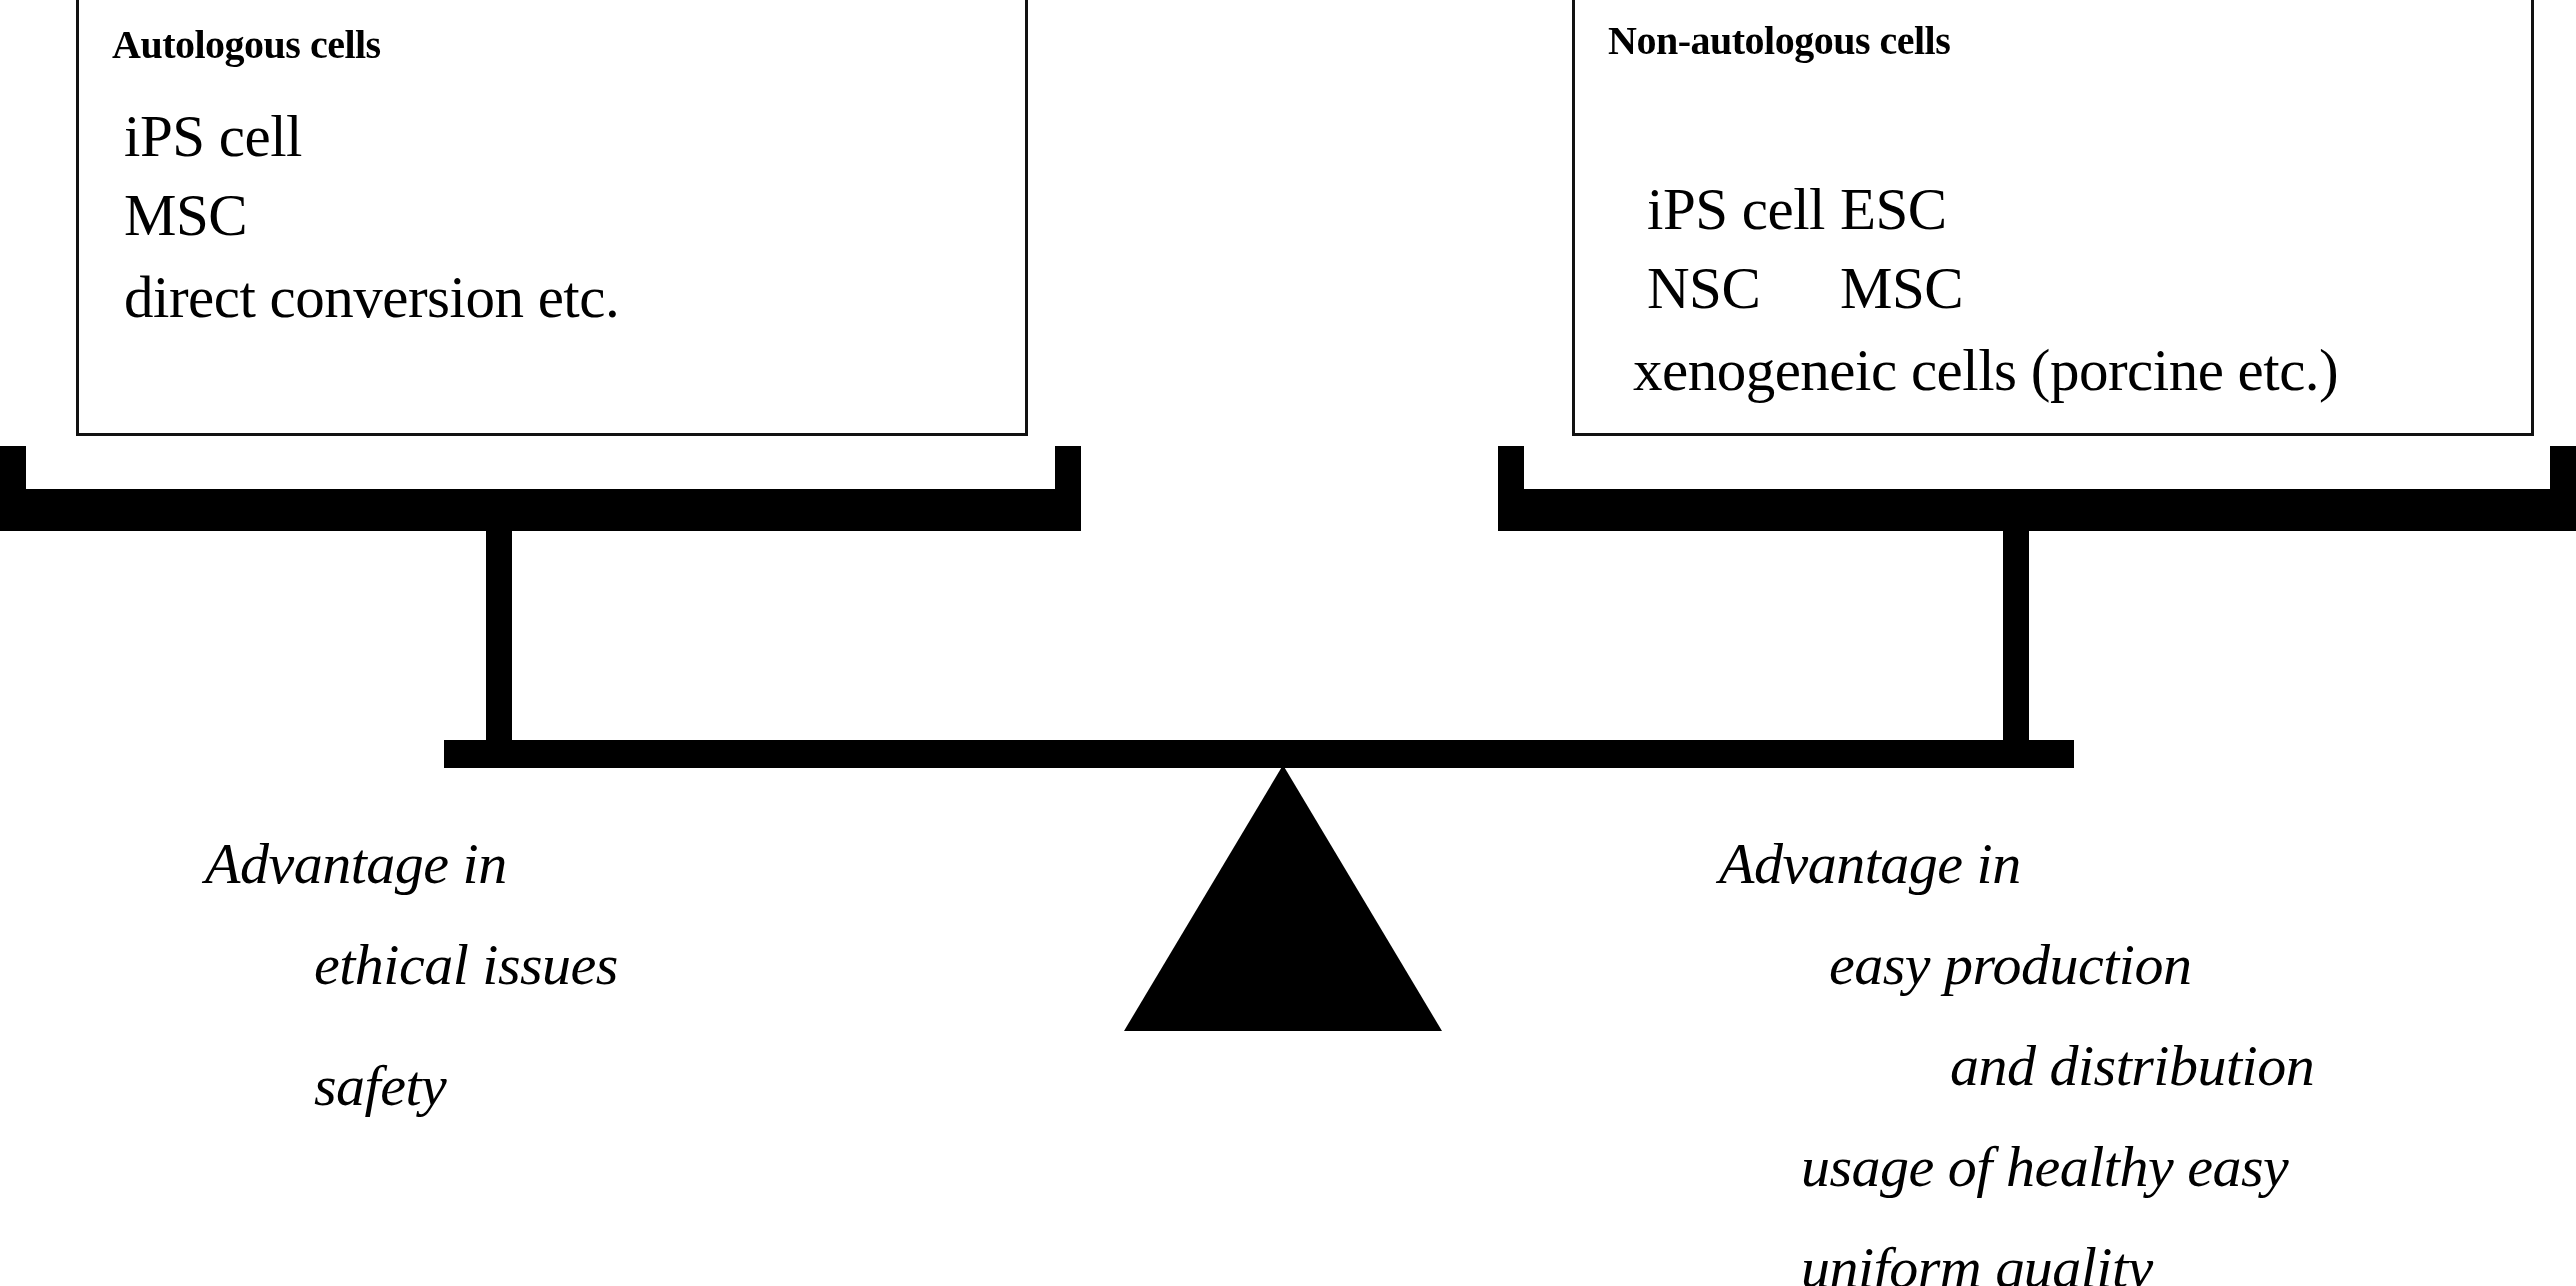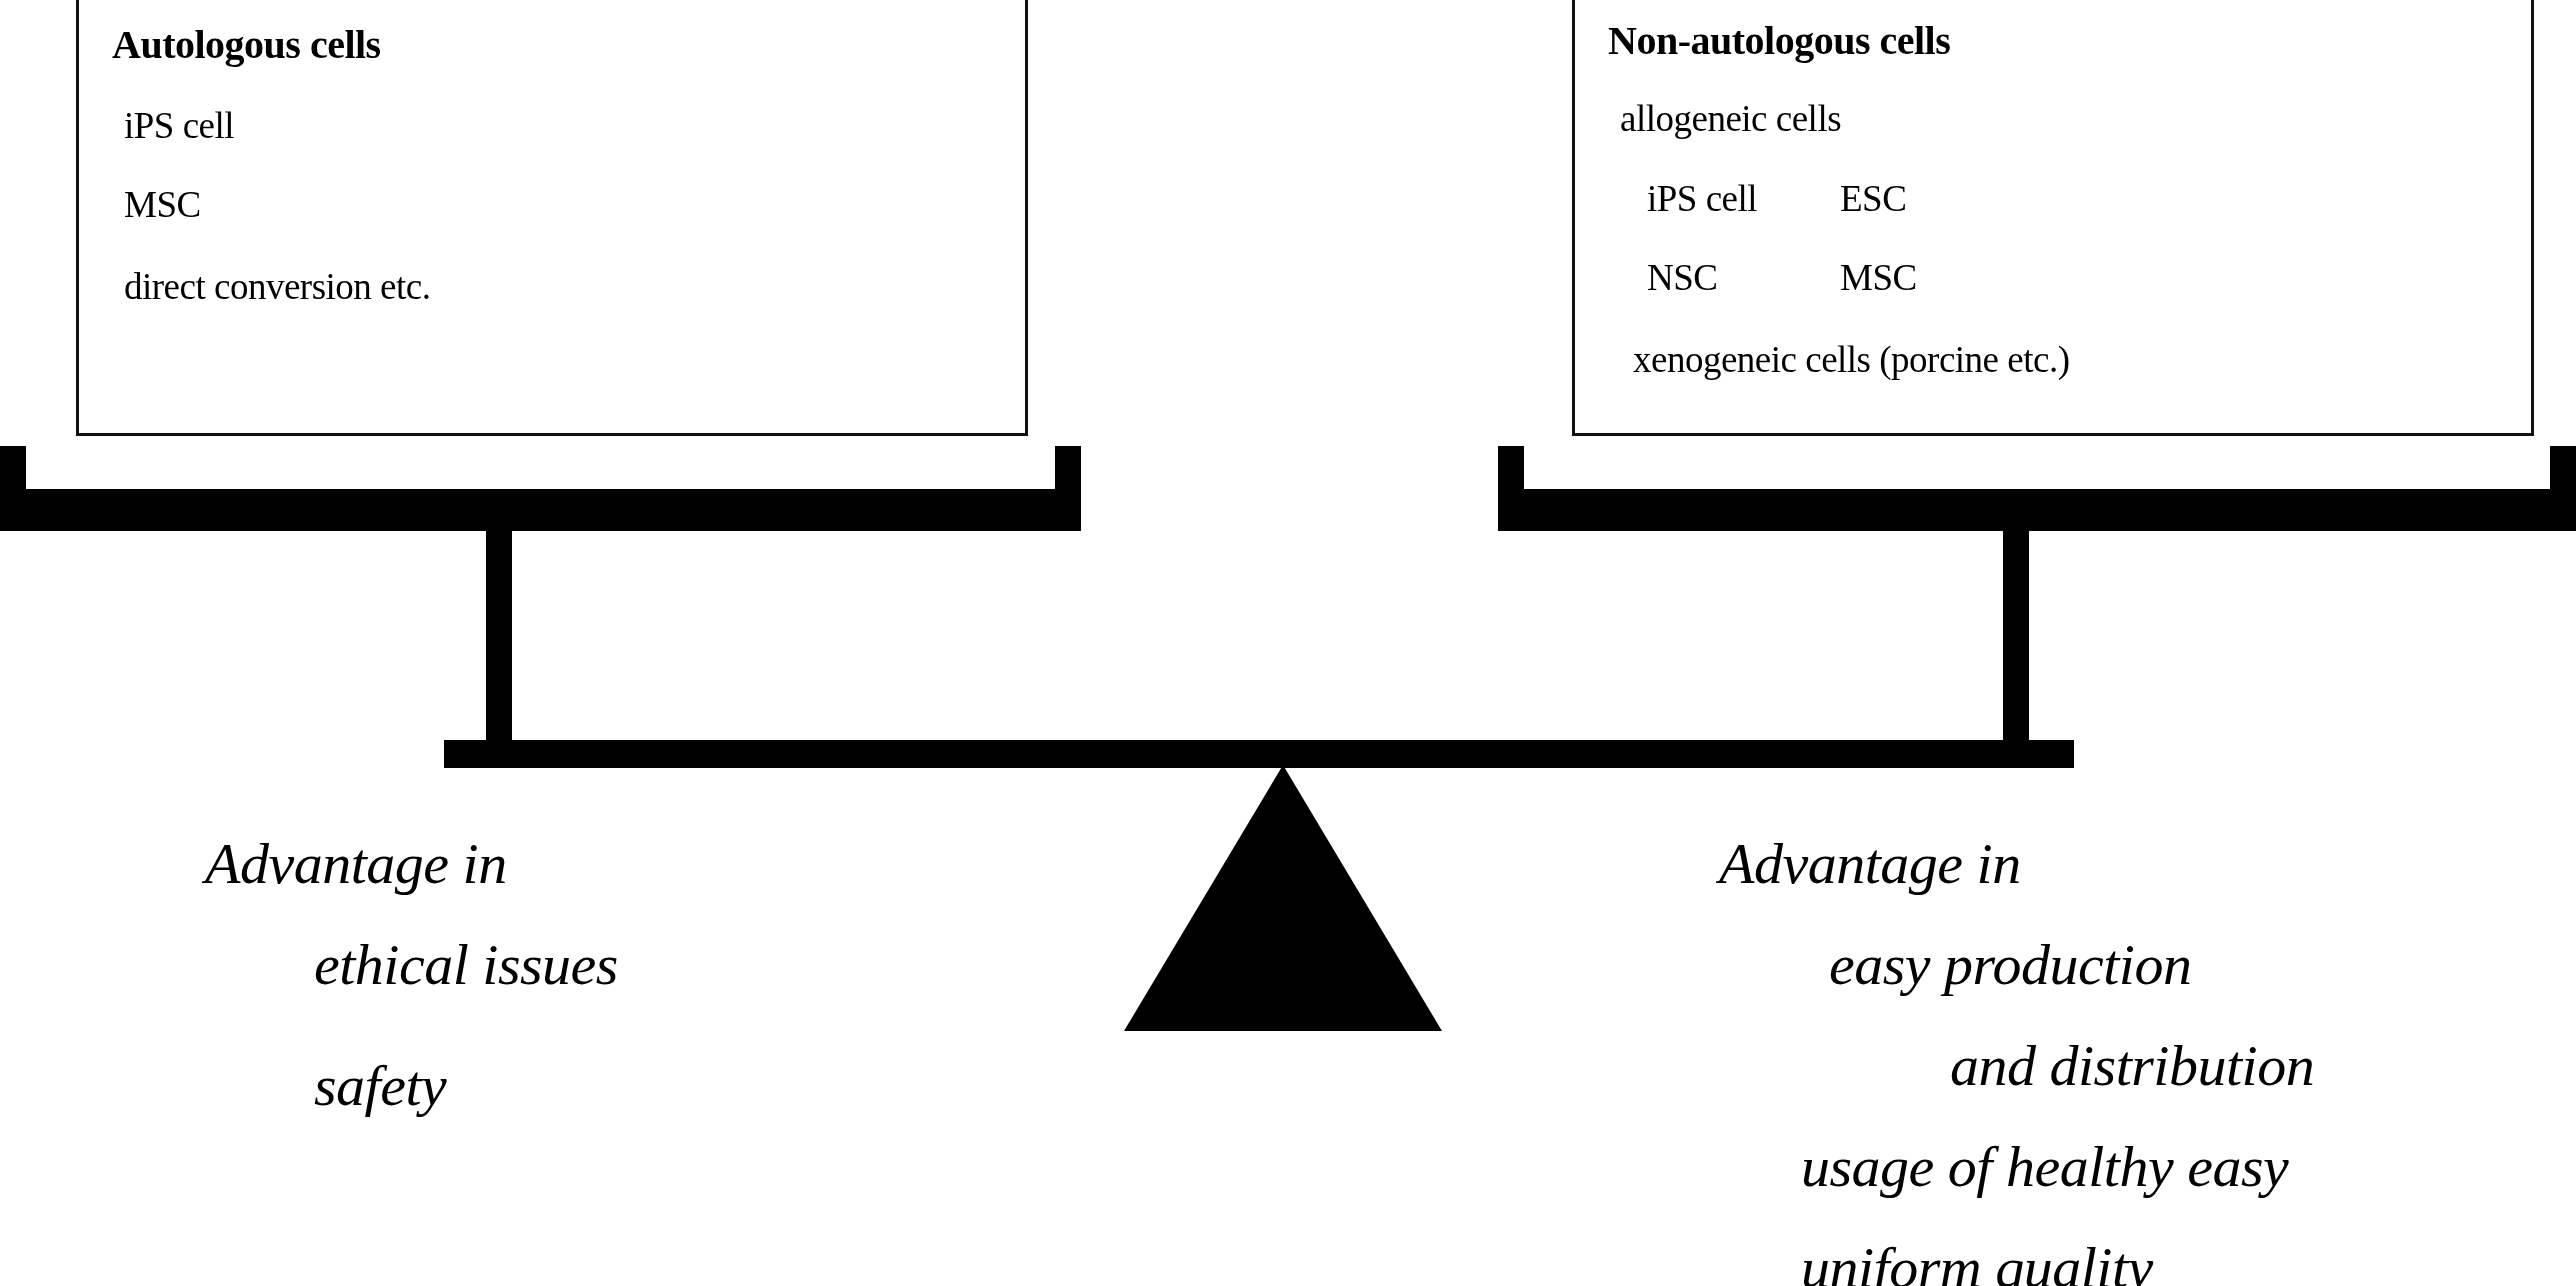--- a/index.html
+++ b/index.html
@@ -40,21 +40,21 @@
     position: absolute;
     font-weight: bold;
     font-size: 40px;
     line-height: 1;
     letter-spacing: -0.5px;
     white-space: nowrap;
   }
   .box-line {
     position: absolute;
     font-weight: normal;
-    font-size: 37px;
+    font-size: 59px;
     line-height: 1;
     letter-spacing: -0.5px;
     white-space: nowrap;
   }
 
   
   #box-left  .box-title { left: 33px; top: 26px; }
   #l-line-0 { left: 45px;  top: 108px; }
   #l-line-1 { left: 45px;  top: 187px; }
   #l-line-2 { left: 45px;  top: 269px; }
@@ -143,21 +143,20 @@
       <div class="box-title">Autologous cells</div>
       <div class="box-line" id="l-line-0">iPS cell</div>
       <div class="box-line" id="l-line-1">MSC</div>
       <div class="box-line" id="l-line-2">direct conversion etc.</div>
     </div>
   </div>
 
   <div class="cellbox" id="box-right">
     <div class="box-inner">
       <div class="box-title">Non-autologous cells</div>
-      <div class="box-line" id="r-line-0">allogeneic cells</div>
       <div class="box-line" id="r-line-1">iPS cell</div>
       <div class="box-line" id="r-line-2">ESC</div>
       <div class="box-line" id="r-line-3">NSC</div>
       <div class="box-line" id="r-line-4">MSC</div>
       <div class="box-line" id="r-line-5">xenogeneic cells (porcine etc.)</div>
     </div>
   </div>
 
   <div class="bar" id="lb-stub-left"></div>
   <div class="bar" id="lb-bar"></div>

